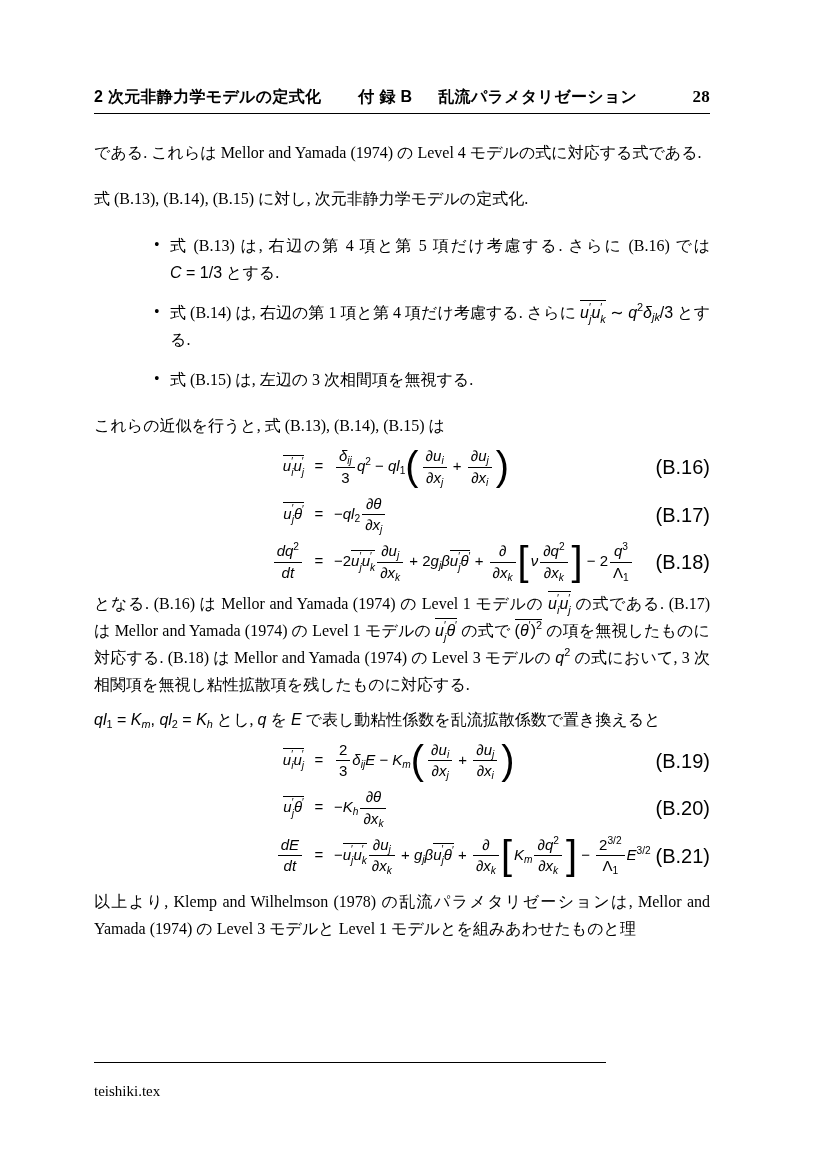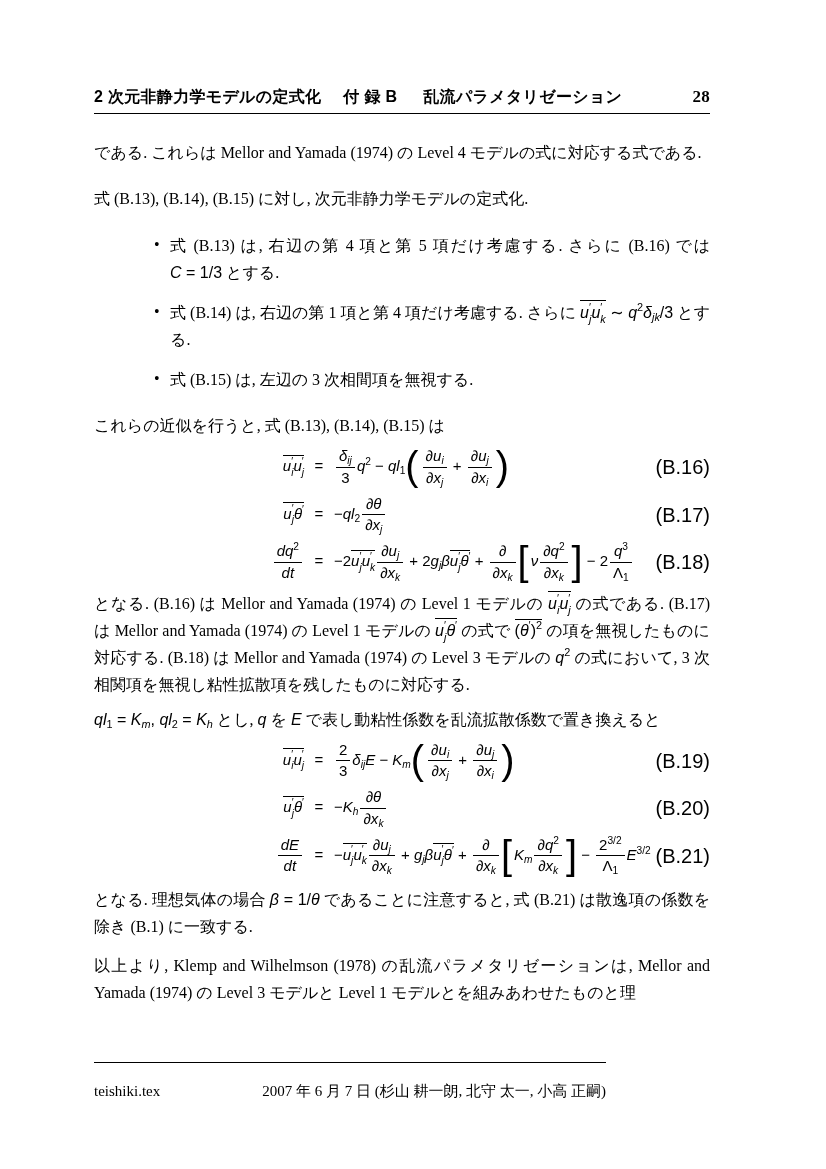--- a/index.html
+++ b/index.html
@@ -5,21 +5,21 @@
   html,body{margin:0;padding:0;background:#fff;}
   .page{position:relative;width:722px;height:1169px;background:#ffffff;color:#000;overflow:hidden;}
   .content{position:absolute;left:94px;top:86px;width:616px;
            font-family:"Liberation Serif","DejaVu Serif",serif;
            font-size:16px;line-height:27px;}
   
   .pagehead{display:flex;align-items:baseline;border-bottom:1.5px solid #000;
             padding-bottom:5px;font-weight:700;
             font-family:"Liberation Sans","DejaVu Sans",sans-serif;
             font-size:16px;line-height:22px;letter-spacing:.3px;}
-  .h-app{margin-left:22px;}
+  .h-app{margin-left:37px;}
   .h-sec{margin-left:26px;}
   .h-page{margin-left:auto;font-family:"Liberation Serif","DejaVu Serif",serif;font-size:17px;}
   
   p{margin:0;text-align:justify;}
   .p-intro{margin-top:25px;}
   .p-approx{margin-top:19px;}
   .blist{list-style:none;margin:20px 0 0 0;padding:0;}
   .blist li{position:relative;padding-left:76px;margin-bottom:13px;text-align:justify;}
   .blist li:last-child{margin-bottom:0;}
   .bdot{position:absolute;left:60px;top:-1px;}
@@ -158,23 +158,21 @@
                 </span></span></span><span class="mfrac"><span class="mnum"><span class="mscr"><span class="mbase"><span class="mi">∂u</span></span><span class="msub"><span class="mi">j</span></span></span></span><span class="mden"><span class="mscr"><span class="mbase"><span class="mi">∂x</span></span><span class="msub"><span class="mi">k</span></span></span></span></span><span class="mr"> + </span><span class="mscr"><span class="mbase"><span class="mi">g</span></span><span class="msub"><span class="mi">j</span></span></span><span class="mi">β</span><span class="mover"><span class="mscr"><span class="mbase"><span class="mi">u</span></span><span class="mstack">
                   <span class="mstk-u"><span class="mr">′</span></span>
                   <span class="mstk-d"><span class="mi">j</span></span>
                 </span></span><span class="mscr"><span class="mbase"><span class="mi">θ</span></span><span class="msup"><span class="mr">′</span></span></span></span><span class="mr"> + </span><span class="mfrac"><span class="mnum"><span class="mi">∂</span></span><span class="mden"><span class="mscr"><span class="mbase"><span class="mi">∂x</span></span><span class="msub"><span class="mi">k</span></span></span></span></span><span class="mgroup">
               <span class="mfence">[</span>
               <span class="mgc"><span class="mscr"><span class="mbase"><span class="mi">K</span></span><span class="msub"><span class="mi">m</span></span></span><span class="mfrac"><span class="mnum"><span class="mscr"><span class="mbase"><span class="mi">∂q</span></span><span class="msup"><span class="mr">2</span></span></span></span><span class="mden"><span class="mscr"><span class="mbase"><span class="mi">∂x</span></span><span class="msub"><span class="mi">k</span></span></span></span></span></span>
               <span class="mfence">]</span>
             </span><span class="mr"> − </span><span class="mfrac"><span class="mnum"><span class="mscr"><span class="mbase"><span class="mr">2</span></span><span class="msup"><span class="mr">3/2</span></span></span></span><span class="mden"><span class="mscr"><span class="mbase"><span class="mr">Λ</span></span><span class="msub"><span class="mr">1</span></span></span></span></span><span class="mscr"><span class="mbase"><span class="mi">E</span></span><span class="msup"><span class="mr">3/2</span></span></span></span><span class="eq-tag">(B.21)</span></div>
       </div>
 
-    <p class="p-aftereq2">となる. 理想気体の場合 <span class="math inline-math"><span class="mi">β</span><span class="mr"> = 1/</span><span class="mi">θ</span></span> であることに注意すると, 式 (B.21) は散逸項の係数を除き (B.1) に一致する.</p>
 
     <p class="p-concl">以上より, Klemp and Wilhelmson (1978) の乱流パラメタリゼーションは, Mellor and Yamada (1974) の Level 3 モデルと Level 1 モデルとを組みあわせたものと理</p>
 
   </div>
 
   <div class="pagefoot">
     <span>teishiki.tex</span>
-    <span>2007 年 6 月 7 日 (杉山 耕一朗, 北守 太一, 小高 正嗣)</span>
   </div>
 </div>
 
 </body></html>

